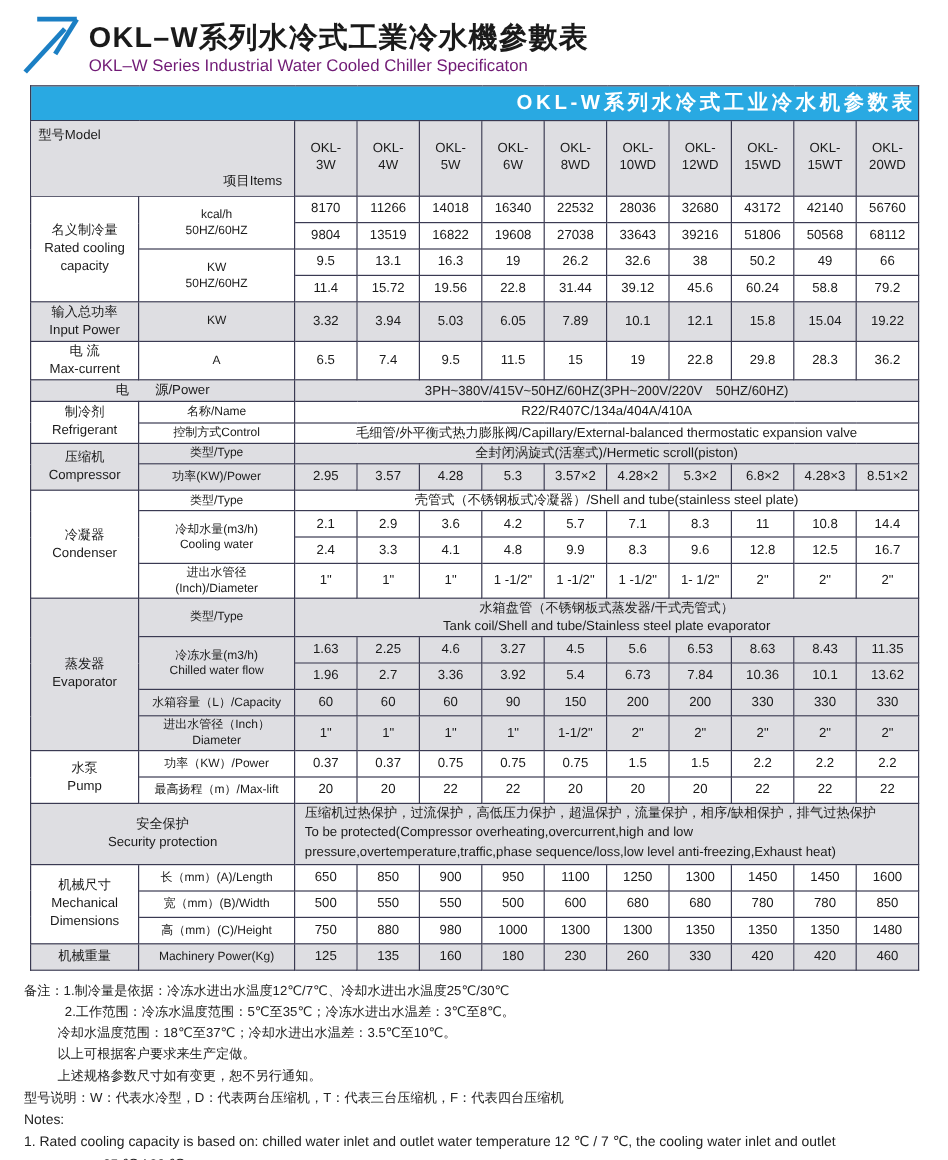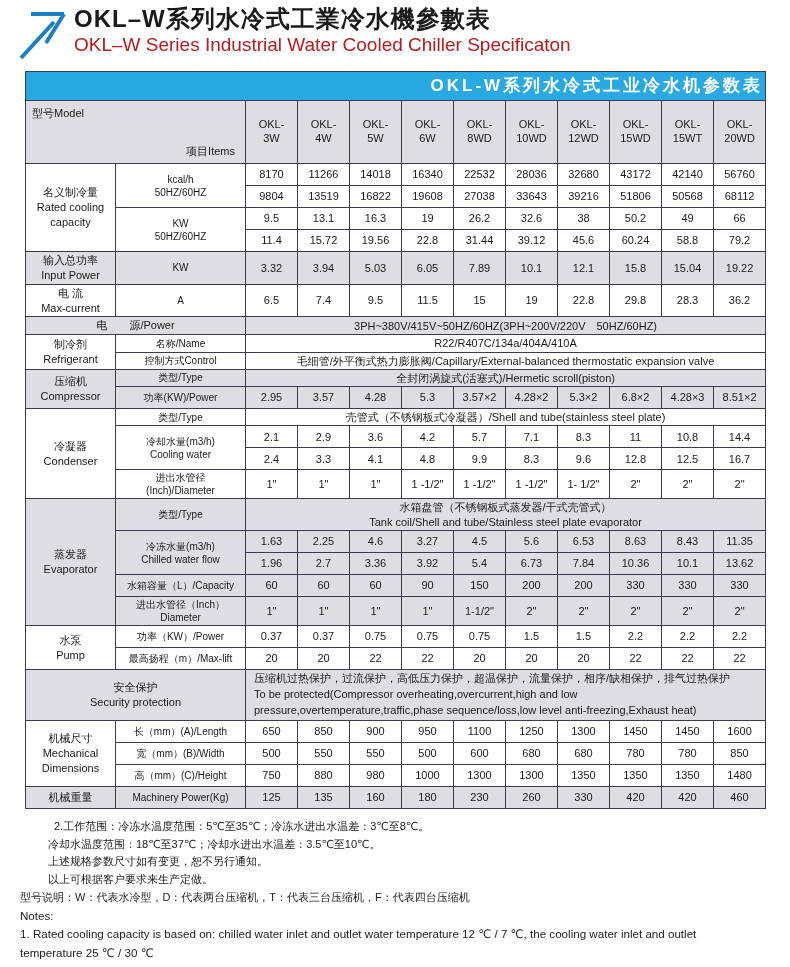--- a/index.html
+++ b/index.html
@@ -1,25 +1,25 @@
 <!DOCTYPE html>
 <html style="--blue: #29a9e2; --gray: #dedee2;"><head>
 <meta charset="utf-8">
 <style>
   html,body{margin:0;padding:0;}
   body{
     width:790px;height:967px;overflow:hidden;background:#ffffff;
     font-family:"Liberation Sans","DejaVu Sans",sans-serif;color:#1a1a1a;
   }
   
-  .hdr{display:flex;align-items:flex-start;padding:5px 0 0 12px;height:58px;}
+  .hdr{display:flex;align-items:flex-end;padding:5px 0 0 12px;height:58px;}
   .logo{width:60px;height:54px;flex:0 0 auto;margin-top:2px;}
   .titles{margin-left:2px;}
   .title-zh{font-size:24px;font-weight:bold;letter-spacing:1px;line-height:1.15;}
-  .title-en{font-size:19px;line-height:1.2;margin-top:1px;color:#b91c1c;}
+  .title-en{font-size:14px;line-height:1.2;margin-top:1px;color:#701a75;}
   
   table{border-collapse:collapse;table-layout:fixed;width:740px;margin:8px 25px 0 25px;}
   td{
     border:1px solid #3a3a52;text-align:center;vertical-align:middle;
     font-size:11px;line-height:1.3;padding:1px 2px;overflow:hidden;word-wrap:break-word;
   }
   tr.g td{background:var(--gray,#dedee2);}
   td.ttl{
     background:var(--blue,#29a9e2);color:#fff;font-size:17px;letter-spacing:3px;
     height:26px;font-weight:bold;text-align:right;
@@ -384,24 +384,25 @@
         <td class="v">330</td>
         <td class="v">420</td>
         <td class="v">420</td>
         <td class="v">460</td>
       </tr>
     </tbody>
 </table>
 
 <div class="notes">
   <div id="notes-zh">
+      <div class="nz">备注：1.制冷量是依据：冷冻水进出水温度12℃/7℃、冷却水进出水温度25℃/30℃</div>
       <div class="nz zi2">2.工作范围：冷冻水温度范围：5℃至35℃；冷冻水进出水温差：3℃至8℃。</div>
       <div class="nz zi1">冷却水温度范围：18℃至37℃；冷却水进出水温差：3.5℃至10℃。</div>
+      <div class="nz zi1">以上可根据客户要求来生产定做。</div>
       <div class="nz zi1">上述规格参数尺寸如有变更，恕不另行通知。</div>
-      <div class="nz zi1">以上可根据客户要求来生产定做。</div>
       <div class="nz">型号说明：W：代表水冷型，D：代表两台压缩机，T：代表三台压缩机，F：代表四台压缩机</div>
     </div>
   <div id="notes-en">
       <div class="ne">Notes:</div>
       <div class="ne">1. Rated cooling capacity is based on: chilled water inlet and outlet water temperature 12 ℃ / 7 ℃, the cooling water inlet and outlet</div>
       <div class="ne">temperature 25 ℃ / 30 ℃</div>
       <div class="ne">2. Scope of work: chilled water temperature range: 5 ℃ to 35 ℃; chilled water inlet and outlet temperature difference: 3 ℃ to 8 ℃.</div>
     </div>
 </div>
 

